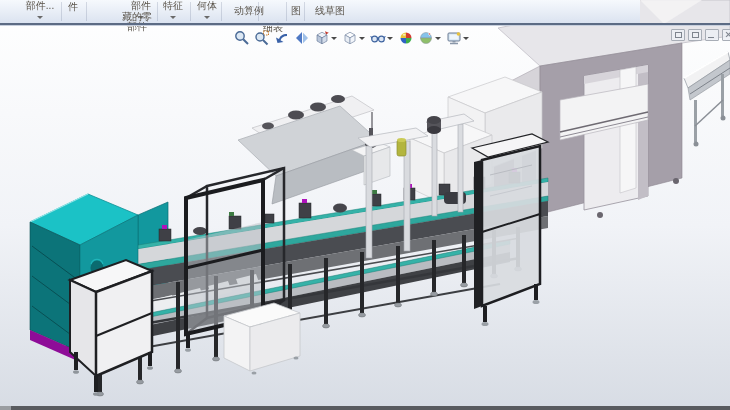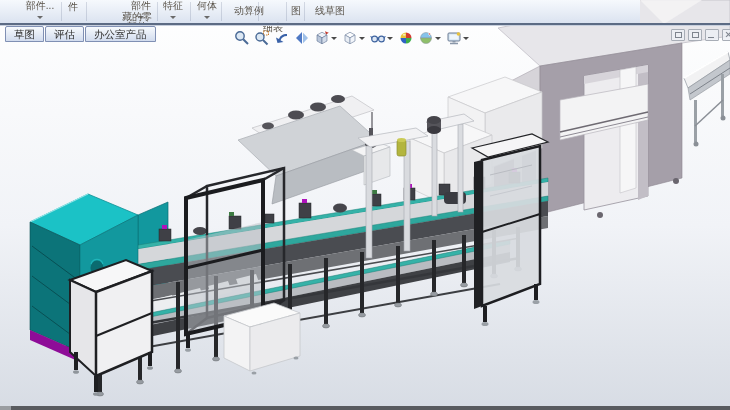--- a/index.html
+++ b/index.html
@@ -321,25 +321,20 @@
     <div class="ribbon-sep" style="left:86px;"></div>
     <div class="ribbon-sep" style="left:157px;"></div>
     <div class="ribbon-sep" style="left:190px;"></div>
     <div class="ribbon-sep" style="left:221px;"></div>
     <div class="ribbon-sep" style="left:258px;"></div>
     <div class="ribbon-sep" style="left:286px;"></div>
     <div class="ribbon-sep" style="left:304px;"></div>
   </div>
   <div class="divider"></div>
 
-  <div class="tabs">
-    <div class="tab">草图</div>
-    <div class="tab">评估</div>
-    <div class="tab">办公室产品</div>
-  </div>
 
   <div class="headsup">
     <div class="hu-btn">
       <svg width="16" height="16" viewBox="0 0 16 16">
         <circle cx="6" cy="6" r="4.2" fill="#dce8f4" stroke="#4a6a96" stroke-width="1.4"></circle>
         <line x1="9.2" y1="9.2" x2="14" y2="14" stroke="#4a6a96" stroke-width="2"></line>
       </svg>
     </div>
     <div class="hu-btn">
       <svg width="16" height="16" viewBox="0 0 16 16">

